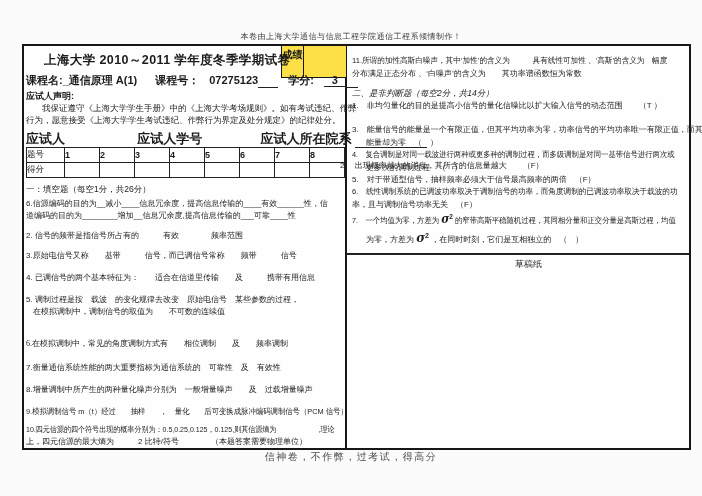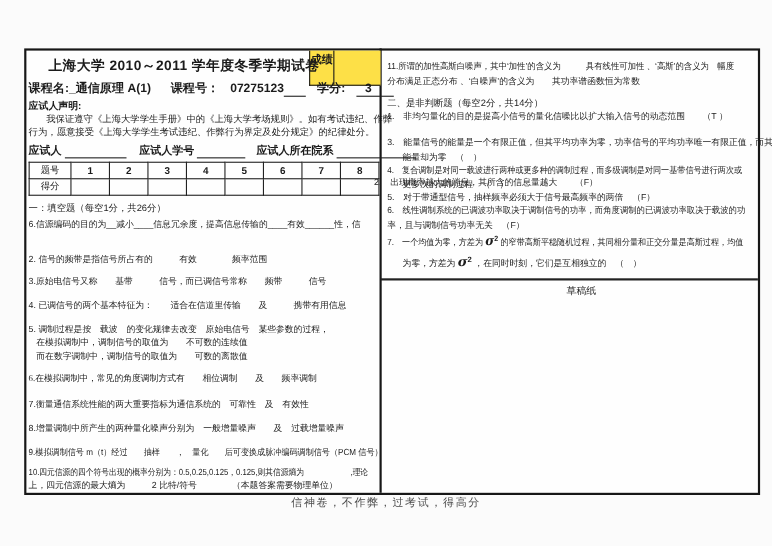--- a/index.html
+++ b/index.html
@@ -17,41 +17,42 @@
              line-height:14px;text-align:center;padding-top:2px;letter-spacing:0;word-break:break-all;}
   .grade-cell-value{flex:1;}
   .title{left:44px;top:52px;font-size:12.5px;font-weight:bold;letter-spacing:.4px;}
   .course{left:26px;top:73px;font-size:11px;font-weight:bold;}
   .course .gap1{margin-left:18px;} .course .gap2{margin-left:10px;}
   .u{border-bottom:1.2px solid #222;padding:0 8px;}
   .blank{display:inline-block;border-bottom:1.2px solid #222;height:9px;vertical-align:bottom;}
   .decl-label{left:26px;top:90px;font-size:9px;font-weight:bold;}
   .decl1{left:42px;top:103px;font-size:8.5px;}
   .decl2{left:26px;top:115px;font-size:8.5px;}
-  .exam-row{left:26px;top:130px;font-size:10px;font-weight:bold;}
+  .exam-row{left:26px;top:130px;font-size:13px;font-weight:bold;}
   .exam-row .blank{height:10px;}
   .score-table{left:26px;top:147px;border-collapse:collapse;table-layout:fixed;font-size:8.5px;background:#fefefe;}
-  .score-table td{border:1.2px solid #222;height:14px;text-align:center;padding:0;width:34px;}
+  .score-table td{border:1.2px solid #222;height:14px;padding:0;width:34px;}
   .score-table td.corner{width:37px;}
   .score-table td.num{font-weight:bold;font-size:9px;}
   .ln{position:absolute;white-space:nowrap;font-size:8px;transform-origin:0 0;color:#1c1c1c;}
   .sq95{transform:scaleX(.95);} .sq92{transform:scaleX(.92);} .sq88{transform:scaleX(.88);}
   .heading{font-size:8.5px;}
   .sigma{font-family:"DejaVu Serif","Liberation Serif",serif;font-style:italic;font-weight:bold;font-size:12px;}
   .sigma-sup{font-size:7px;vertical-align:super;font-weight:bold;}
   .hr-right{left:346px;top:253px;width:343px;height:1.5px;background:#222;}
   .draft{left:346px;top:258px;width:365px;text-align:center;font-size:9px;}
   .footer{left:0;top:450px;width:702px;text-align:center;font-size:10px;color:#4d4d4d;
           font-family:"Liberation Serif","DejaVu Serif",serif;letter-spacing:1.5px;}
 </style>
 </head>
 <body>
 
 <div class="page">
 
+  <div class="abs top-note nw">本卷由上海大学通信与信息工程学院通信工程系倾情制作！</div>
 
   <div class="abs main-box"></div>
   <div class="abs divider"></div>
 
   <div class="abs grade-box">
     <div class="grade-cell-label">成绩</div>
     <div class="grade-cell-value"></div>
   </div>
 
   <div class="abs title nw">上海大学 2010～2011 学年度冬季学期试卷</div>
@@ -95,37 +96,37 @@
       <td></td>
       <td></td>
       <td></td>
       <td></td>
     </tr>
   </tbody>
     </table>
 
   <div class="abs ln heading" style="left:26px;top:184px;">一：填空题（每空1分，共26分）</div>
   <div class="abs ln" style="left:26px;top:198px;">6.信源编码的目的为__减小____信息冗余度，提高信息传输的____有效______性，信</div>
+  <div class="abs ln" style="left:26px;top:210px;">道编码的目的为________增加__信息冗余度,提高信息传输的___可靠____性</div>
   <div class="abs ln" style="left:26px;top:230px;">2. 信号的频带是指信号所占有的　　　有效　　　　频率范围</div>
   <div class="abs ln" style="left:26px;top:250px;">3.原始电信号又称　　基带　　　信号，而已调信号常称　　频带　　　信号</div>
   <div class="abs ln" style="left:26px;top:272px;">4. 已调信号的两个基本特征为：　　适合在信道里传输　　及　　　携带有用信息</div>
   <div class="abs ln" style="left:26px;top:294px;">5. 调制过程是按　载波　的变化规律去改变　原始电信号　某些参数的过程，</div>
   <div class="abs ln" style="left:33px;top:306px;">在模拟调制中，调制信号的取值为　　不可数的连续值</div>
-  <div class="abs ln" style="left:33px;top:318px;">而在数字调制中，调制信号的取值为　　可数的离散值</div>
   <div class="abs ln" style="left:26px;top:338px;font-family:Liberation Serif, serif;">6.在模拟调制中，常见的角度调制方式有　　相位调制　　及　　频率调制</div>
   <div class="abs ln" style="left:26px;top:362px;">7.衡量通信系统性能的两大重要指标为通信系统的　可靠性　及　有效性</div>
   <div class="abs ln" style="left:26px;top:384px;">8.增量调制中所产生的两种量化噪声分别为　一般增量噪声　　及　过载增量噪声</div>
   <div class="abs ln sq92" style="left:26px;top:406px;">9.模拟调制信号 m（t）经过　　抽样　　，　量化　　后可变换成脉冲编码调制信号（PCM 信号）</div>
   <div class="abs ln sq88" style="left:26px;top:424px;">10.四元信源的四个符号出现的概率分别为：0.5,0.25,0.125，0.125,则其信源熵为　　　　　　,理论</div>
   <div class="abs ln" style="left:26px;top:436px;">上，四元信源的最大熵为　　　2 比特/符号　　　　（本题答案需要物理单位）</div>
 
   <div class="abs ln sq95" style="left:352px;top:55px;">11.所谓的加性高斯白噪声，其中‘加性’的含义为　　　具有线性可加性 、‘高斯’的含义为　幅度</div>
   <div class="abs ln" style="left:352px;top:68px;text-align:right;">分布满足正态分布 、‘白噪声’的含义为　　其功率谱函数恒为常数</div>
 
-  <div class="abs ln heading" style="left:352px;top:88px;">二、是非判断题（每空2分，共14分）</div>
+  <div class="abs ln heading" style="left:352px;top:88px;font-style:italic;">二、是非判断题（每空2分，共14分）</div>
   <div class="abs ln" style="left:352px;top:100px;">1.　非均匀量化的目的是提高小信号的量化信噪比以扩大输入信号的动态范围　　（T ）</div>
   <div class="abs ln" style="left:340px;top:112px;margin-top:48px;">2.　出现概率越大的消息，其所含的信息量越大　　（F）</div>
   <div class="abs ln" style="left:352px;top:124px;">3.　能量信号的能量是一个有限正值，但其平均功率为零，功率信号的平均功率唯一有限正值，而其</div>
   <div class="abs ln" style="left:366px;top:137px;">能量却为零　（　）</div>
   <div class="abs ln sq92" style="left:352px;top:149px;">4.　复合调制是对同一载波进行两种或更多种的调制过程，而多级调制是对同一基带信号进行两次或</div>
   <div class="abs ln" style="left:366px;top:162px;">更多次的调制过程　（　）</div>
   <div class="abs ln" style="left:352px;top:174px;">5.　对于带通型信号，抽样频率必须大于信号最高频率的两倍　（F）</div>
   <div class="abs ln sq95" style="left:352px;top:186px;">6.　线性调制系统的已调波功率取决于调制信号的功率，而角度调制的已调波功率取决于载波的功</div>
   <div class="abs ln" style="left:352px;top:199px;">率，且与调制信号功率无关　（F）</div>
   <div class="abs ln sq92" style="left:352px;top:212px;">

